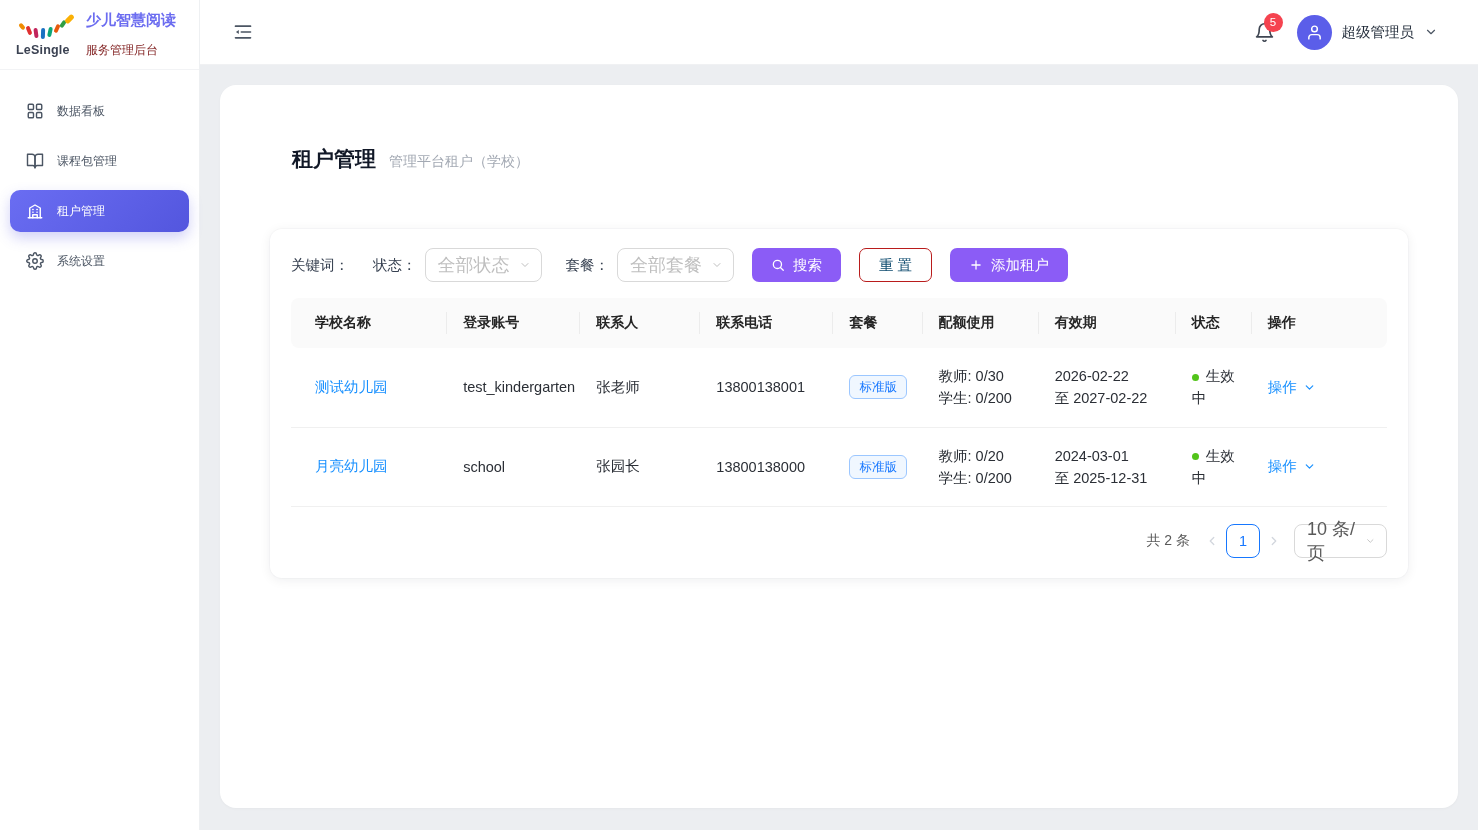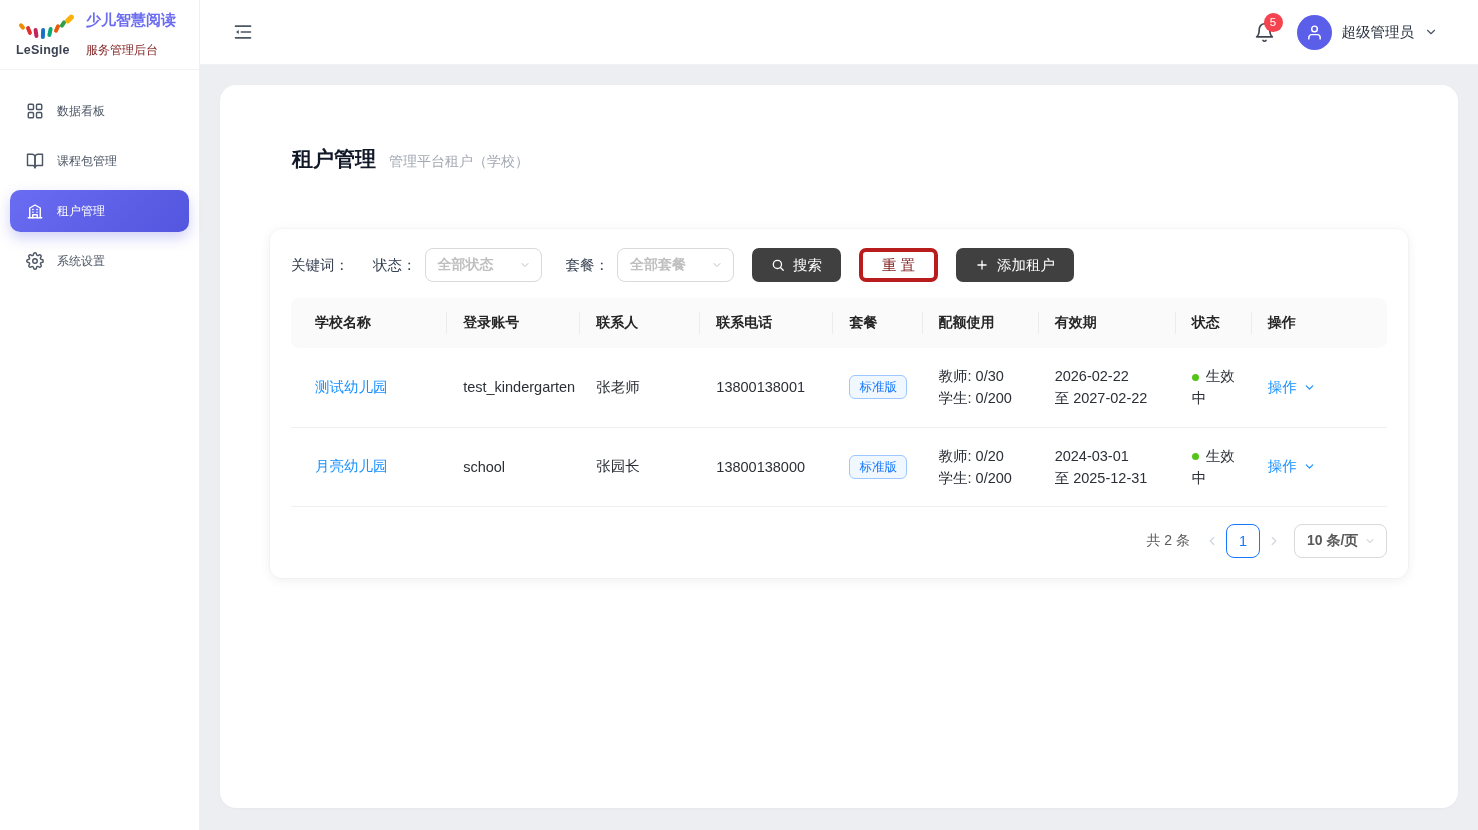--- a/index.html
+++ b/index.html
@@ -88,31 +88,31 @@
     padding:0 12px; font-size:14px; color:#262626; outline:none;
     font-family:"Liberation Sans","DejaVu Sans",sans-serif;
   }
   .input::placeholder { color:#bfbfbf; }
   .gap-lg { width:8px; }
   .select {
     width:117px; height:34px; border:1px solid #d9d9d9; border-radius:8px;
     display:flex; align-items:center; justify-content:space-between;
     padding:0 10px 0 12px; cursor:pointer; background:#fff;
   }
-  .select .sel-text { color:#bfbfbf; font-size:14px;font-weight:bold; }
+  .select .sel-text { color:#bfbfbf; font-size:18px; }
   .select svg { width:12px; height:12px; color:#bfbfbf; }
   .btn {
     height:34px; border-radius:7px; border:none; cursor:pointer;
     display:inline-flex; align-items:center; justify-content:center; gap:8px;
     font-size:14.5px; padding:0 19px;
     font-family:"Liberation Sans","DejaVu Sans",sans-serif;
   }
   .btn svg { width:14px; height:14px; }
-  .btn-primary { background:#404040; color:#fff;font-family:Liberation Mono, monospace; }
-  .btn-default { background:#fff; color:#7f1d1d; border:4px solid #b91c1c; }
+  .btn-primary { background:#8b5cf6; color:#fff;font-family:Liberation Mono, monospace; }
+  .btn-default { background:#fff; color:#0c4a6e; border:1px solid #b91c1c; }
   .ml { margin-left:10px; }
 
   
   table { width:100%; border-collapse:collapse; table-layout:fixed; margin-top:16px; }
   thead th {
     background:#fafafa; height:50px; text-align:left; font-size:14px; font-weight:600;
     color:#262626; padding:0 12px 0 16px; position:relative;
   }
   thead th:first-child { border-radius:8px 0 0 8px; padding-left:24px; }
   thead th:last-child { border-radius:0 8px 8px 0; }

